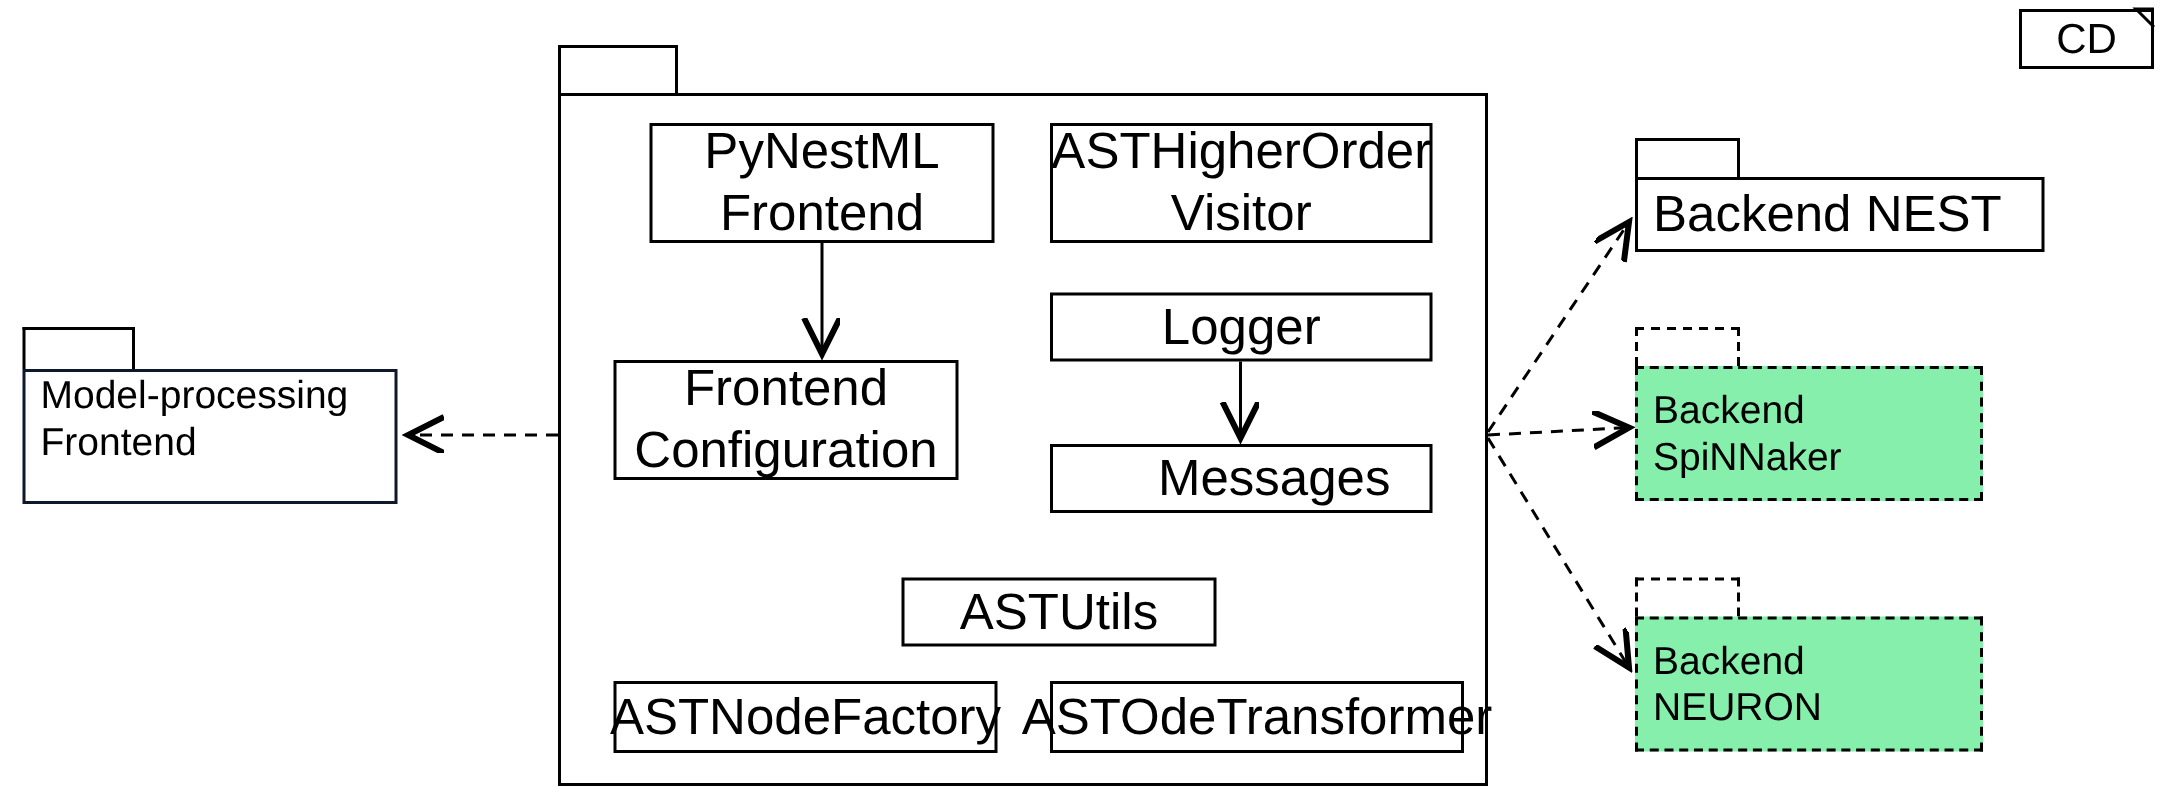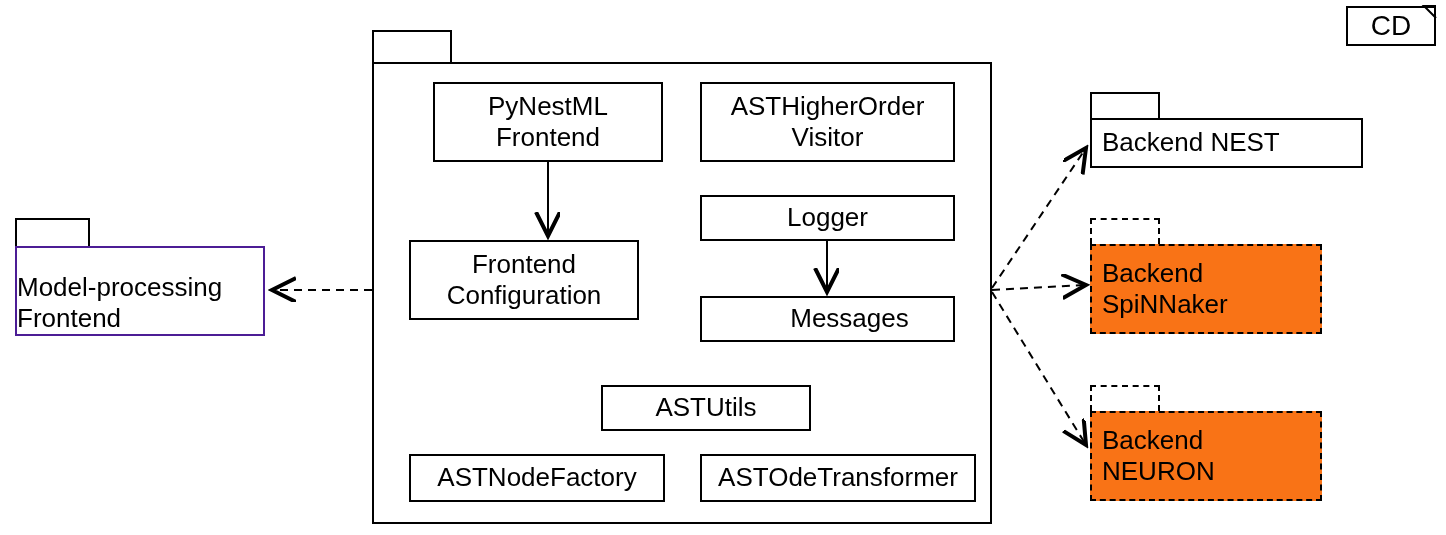--- a/index.html
+++ b/index.html
@@ -12,39 +12,39 @@
     height: 535px;
     position: relative;
   }
   .box {
     border: 2px solid #000;
     background: #fff;
     display: flex;
     align-items: center;
     justify-content: center;
     text-align: center;
-    font-size: 26px;
+    font-size: 34px;
     line-height: 1.2;
     position: absolute;
   }
   .box.left-align { justify-content: flex-start; padding-left: 10px; text-align: left; }
   .package-tab {
     position: absolute;
     border: 2px solid #000;
     border-bottom: none;
     background: #fff;
   }
   .package-body {
     position: absolute;
     border: 2px solid #000;
     background: #fff;
   }
   .dashed-box {
     border: 2px dashed #000;
-    background: #f97316;
+    background: #86efac;
     position: absolute;
     display: flex;
     align-items: center;
     justify-content: flex-start;
     padding-left: 10px;
     font-size: 26px;
     line-height: 1.2;
     text-align: left;
   }
   .dashed-tab {
@@ -61,21 +61,21 @@
 <div class="box" style="top:6px; right:10px; width:90px; height:40px; font-size:28px;margin-left:36px;">
   <span>CD</span>
 </div>
 
 <svg width="1446" height="535">
 
   <polyline points="1436,6 1424,6 1436,18" fill="none" stroke="#000" stroke-width="2"></polyline>
 </svg>
 
 <div class="package-tab" style="top:218px; left:15px; width:75px; height:28px;"></div>
-<div class="package-body left-align" style="top:246px; left:15px; width:250px; height:90px; border:2px solid #4c1d95; position:absolute; display:flex; align-items:flex-end; font-size:26px;">
+<div class="package-body left-align" style="top:246px; left:15px; width:250px; height:90px; border:2px solid #0f172a; position:absolute; display:flex; align-items:flex-start; padding-left:10px; font-size:26px;">
   <span style="white-space:pre-line; text-align:left;">Model-processing
 Frontend</span>
 </div>
 
 <div class="package-tab" style="top:30px; left:372px; width:80px; height:32px;"></div>
 <div class="package-body" style="top:62px; left:372px; width:620px; height:462px;"></div>
 
 <div class="box" style="top:82px; left:433px; width:230px; height:80px;">
   <span style="white-space:pre-line;">PyNestML
 Frontend</span>

